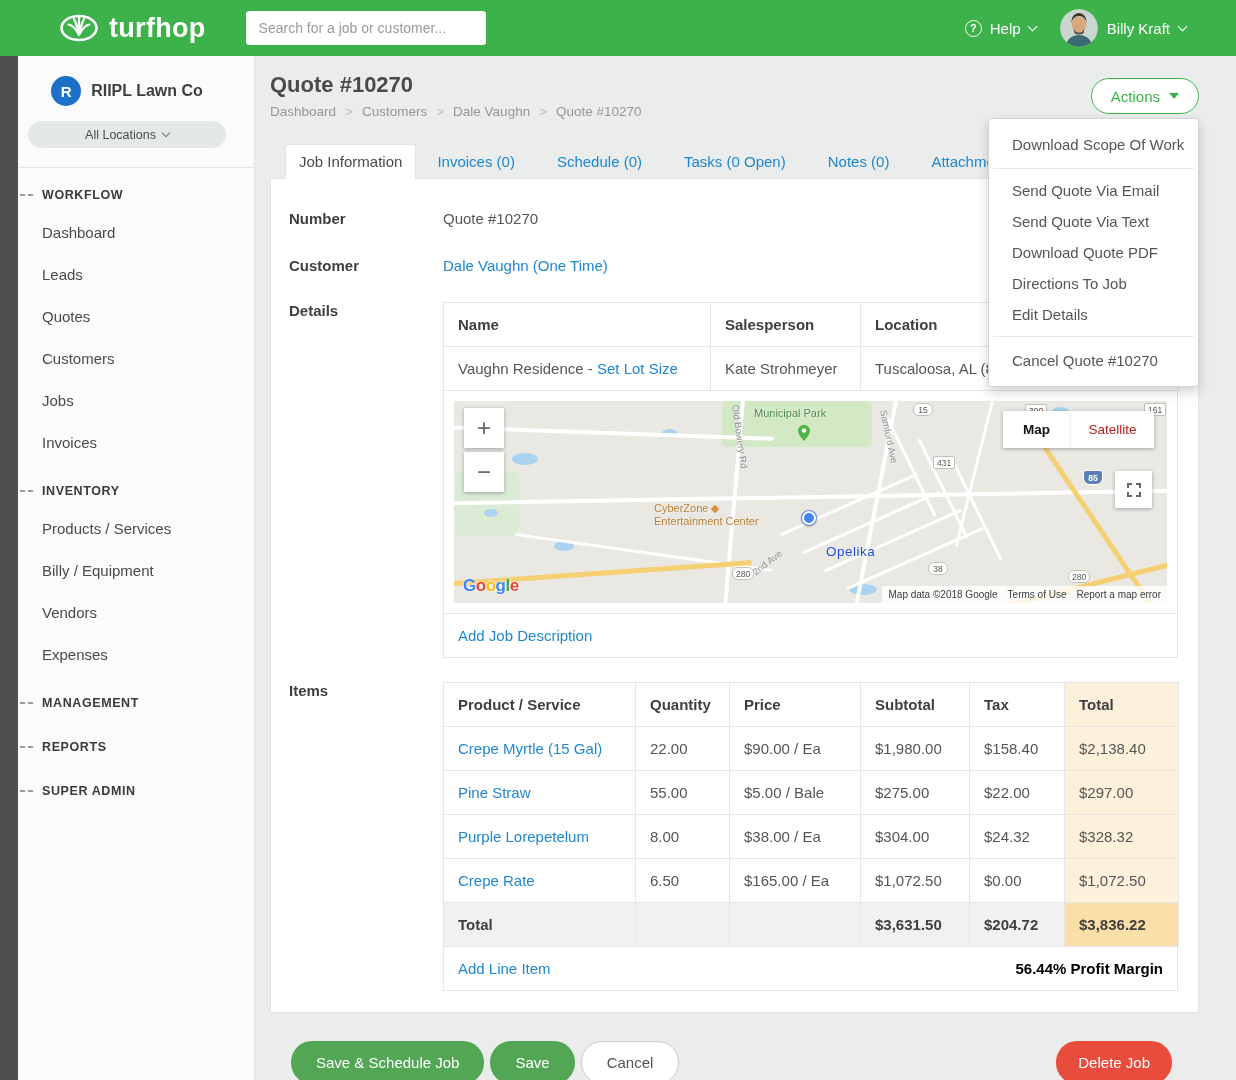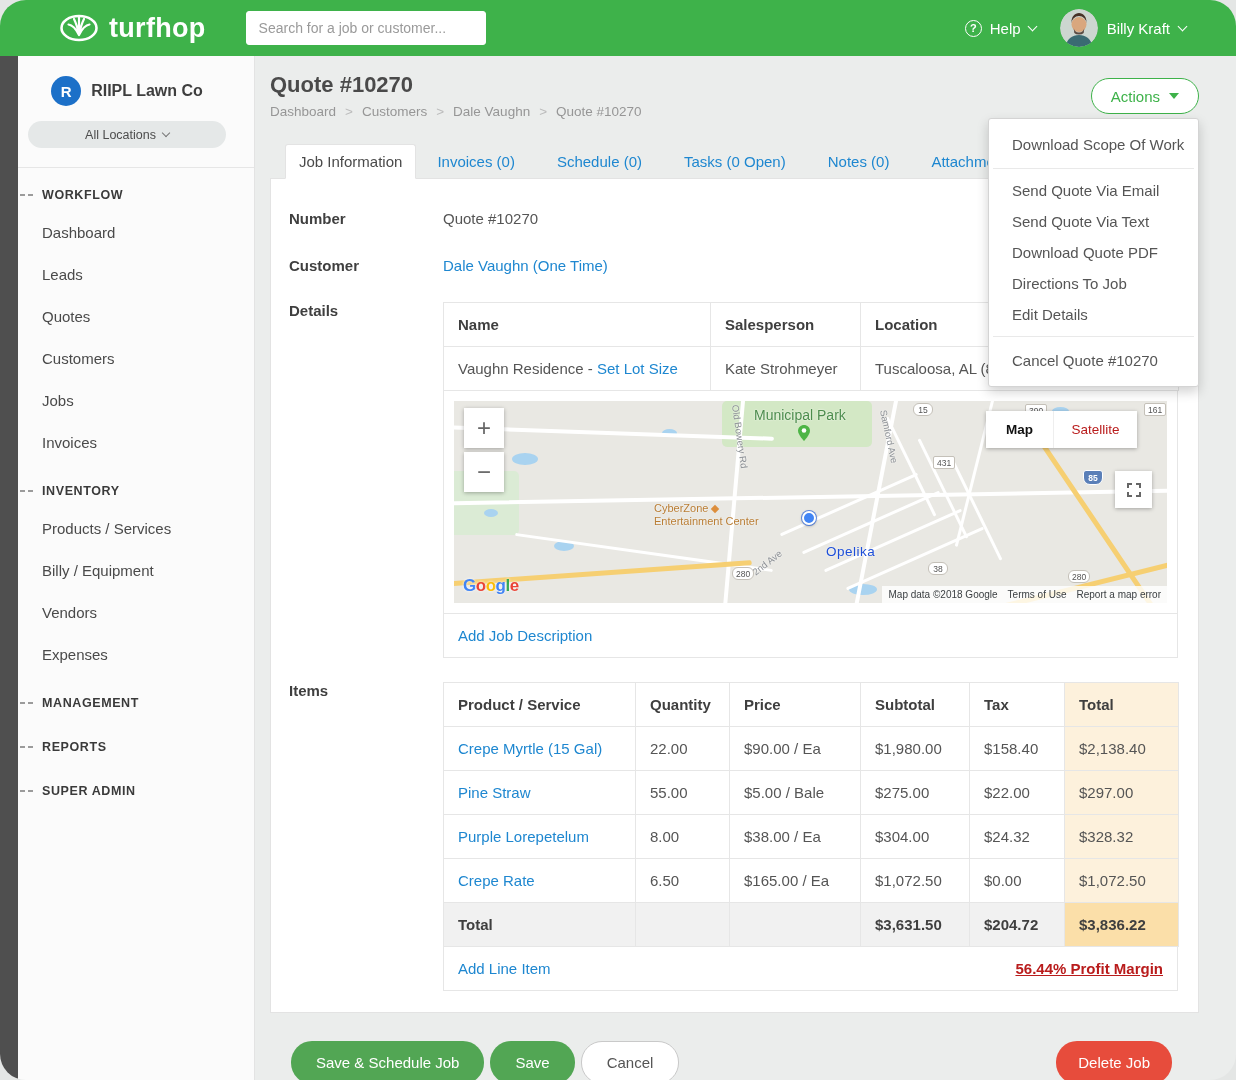--- a/index.html
+++ b/index.html
@@ -1,18 +1,18 @@
 <!DOCTYPE html>
 <html><head>
 <meta charset="utf-8">
 <style>
   * { margin:0; padding:0; box-sizing:border-box; }
   html,body { background:#e4e6e5; }
   body { font-family:"Liberation Sans", sans-serif; font-size:15px; color:#4a4a4a; }
-  .app { position:relative; width:1236px; height:1080px; margin:0 auto; background:#ebedec; overflow:hidden;border-radius:26px; }
+  .app { position:relative; width:1236px; height:1080px; margin:0 auto; background:#ebedec; overflow:hidden; }
 
   
   .header { position:absolute; top:0; left:0; width:1236px; height:56px; background:#3eb24a; display:flex; align-items:center; color:#fff; z-index:90; }
   .brand { margin-left:58px; display:flex; align-items:center; gap:9px; }
   .brand-name { font-size:27px; font-weight:700; letter-spacing:.3px; }
   .search-wrap { margin-left:40px; }
   .search-input { width:240px; height:34px; border:1px solid #fff; border-radius:3px; padding:0 12px; font-size:14px; font-family:"Liberation Sans",sans-serif; color:#444; outline:none; }
   .search-input::placeholder { color:#9a9a9a; }
   .header-right { margin-left:auto; margin-right:50px; display:flex; align-items:center; gap:24px; }
   .help { display:flex; align-items:center; gap:8px; font-size:15px; cursor:pointer; }
@@ -65,30 +65,30 @@
 
   table { border-collapse:collapse; table-layout:fixed; width:735px; }
   th, td { border:1px solid #e6e6e6; padding:13px 14px; font-size:15px; text-align:left; color:#555; overflow:hidden; white-space:nowrap; }
   th { font-weight:700; color:#3f3f3f; background:#fff; }
   .details-media { width:735px; border:1px solid #e6e6e6; border-top:none; padding:10px; }
   .details-footer { width:735px; border:1px solid #e6e6e6; border-top:none; padding:13px 14px; }
   .items-footer { width:735px; border:1px solid #e6e6e6; border-top:none; padding:13px 14px; display:flex; justify-content:space-between; }
   .col-total { background:#fdf1dc; }
   .total-row td { background:#f1f1f1; font-weight:700; color:#3f3f3f; }
   .total-row td.col-total { background:#fbdfa9; }
-  .profit { color:#b91c1c; font-weight:700;text-decoration:underline; }
+  .profit { color:#000000; font-weight:700; }
 
   
   .map { position:relative; width:713px; height:202px; background:#e9e8e3; overflow:hidden; }
   .mroad { position:absolute; background:#fff; height:4px; border-radius:2px; }
   .myellow { position:absolute; background:#f6cf72; height:5px; border-radius:2px; }
   .mwater { position:absolute; background:#a9d3f0; border-radius:50%; }
   .mpark { position:absolute; background:#cfe7bf; border-radius:5px; opacity:.85; }
   .mlabel { position:absolute; font-size:11px; color:#7b7f84; white-space:nowrap; }
-  .lbl-park { color:#4c8c4c; font-size:14px; text-shadow:0 0 2px #fff; }
+  .lbl-park { color:#4c8c4c; font-size:11px; text-shadow:0 0 2px #fff; }
   .lbl-poi { color:#b97d34; font-size:11px; text-align:left; line-height:13px; text-shadow:0 0 2px #fff; }
   .lbl-city { color:#1d4ed8; font-size:13.5px; letter-spacing:.5px; text-shadow:0 0 2px #fff; }
   .lbl-street { color:#8d9196; font-size:9.5px; text-shadow:0 0 2px #fff; }
   .shield { position:absolute; min-width:20px; height:13px; background:#fff; border:1px solid #c4c0b8; border-radius:6px; font-size:8.5px; color:#555; display:flex; align-items:center; justify-content:center; padding:0 3px; z-index:2; }
   .shield-sq { border-radius:2px; }
   .shield-85 { background:#5a7fb8; color:#fff; border-color:#fff; border-radius:3px 3px 7px 7px; height:15px; font-weight:700; }
   .marker { position:absolute; width:14px; height:14px; border-radius:50%; background:#4285f4; border:2px solid #fff; box-shadow:0 0 0 1px rgba(40,100,220,.7),0 1px 3px rgba(0,0,0,.35); z-index:3; }
   .poi-dot { display:inline-block; width:6px; height:6px; background:#dd8e3c; transform:rotate(45deg); margin-left:4px; }
   .zoom-btn { position:absolute; left:10px; width:40px; height:40px; background:#fff; box-shadow:0 1px 4px rgba(0,0,0,.3); font-size:24px; color:#666; display:flex; align-items:center; justify-content:center; cursor:pointer; z-index:5; }
   .mapsat { position:absolute; top:10px; display:flex; box-shadow:0 1px 4px rgba(0,0,0,.3); z-index:5; }
@@ -326,21 +326,21 @@
               <div class="shield shield-sq" style="left:571px;top:3px">390</div>
               <div class="shield shield-sq" style="left:690px;top:2px">161</div>
               <div class="shield shield-sq" style="left:479px;top:55px">431</div>
               <div class="shield shield-85" style="left:629px;top:69px">85</div>
               <div class="shield" style="left:474px;top:161px">38</div>
               <div class="shield" style="left:614px;top:169px">280</div>
               <div class="shield" style="left:278px;top:166px">280</div>
 
               <div class="zoom-btn" style="top:7px">+</div>
               <div class="zoom-btn" style="top:51px">−</div>
-              <div class="mapsat" style="left:532px">
+              <div class="mapsat" style="left:549px">
                 <div class="mapsat-btn ms-map">Map</div>
                 <div class="mapsat-btn ms-sat">Satellite</div>
               </div>
               <div class="fs-btn">
                 <svg width="14" height="14" viewBox="0 0 14 14">
                     <path d="M1 5V1h4M9 1h4v4M13 9v4H9M5 13H1V9" stroke="#666" fill="none" stroke-width="2"></path>
                   </svg>
               </div>
               <div class="glogo">
                 <span style="color:#4285F4">G</span><span style="color:#EA4335">o</span><span style="color:#FBBC05">o</span><span style="color:#4285F4">g</span><span style="color:#34A853">l</span><span style="color:#EA4335">e</span>

